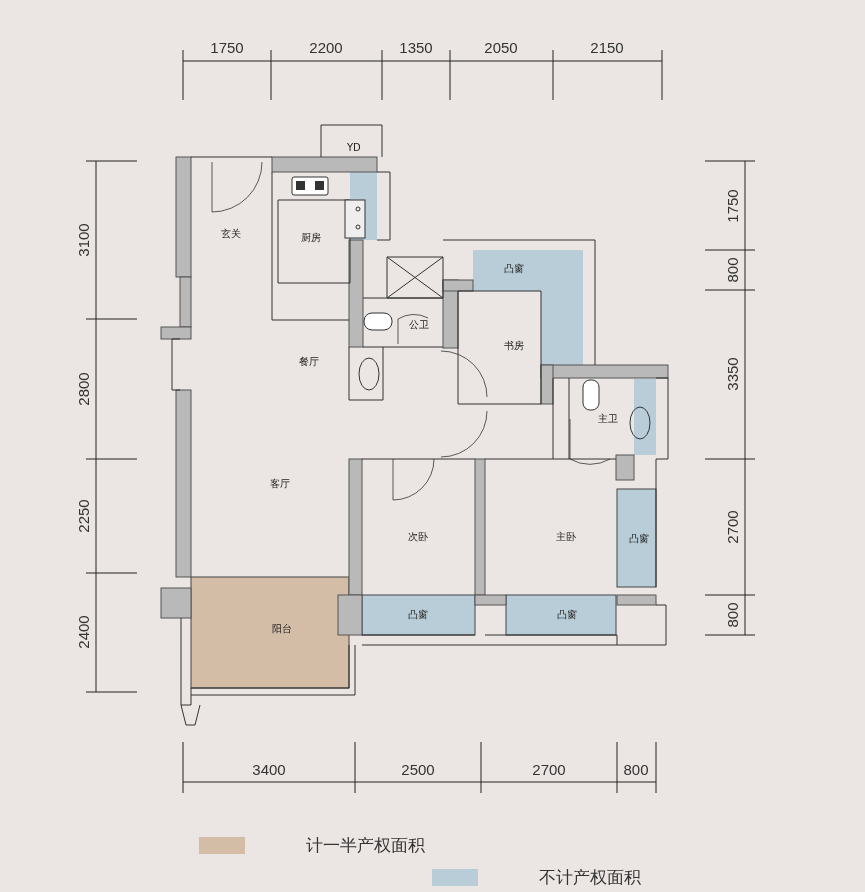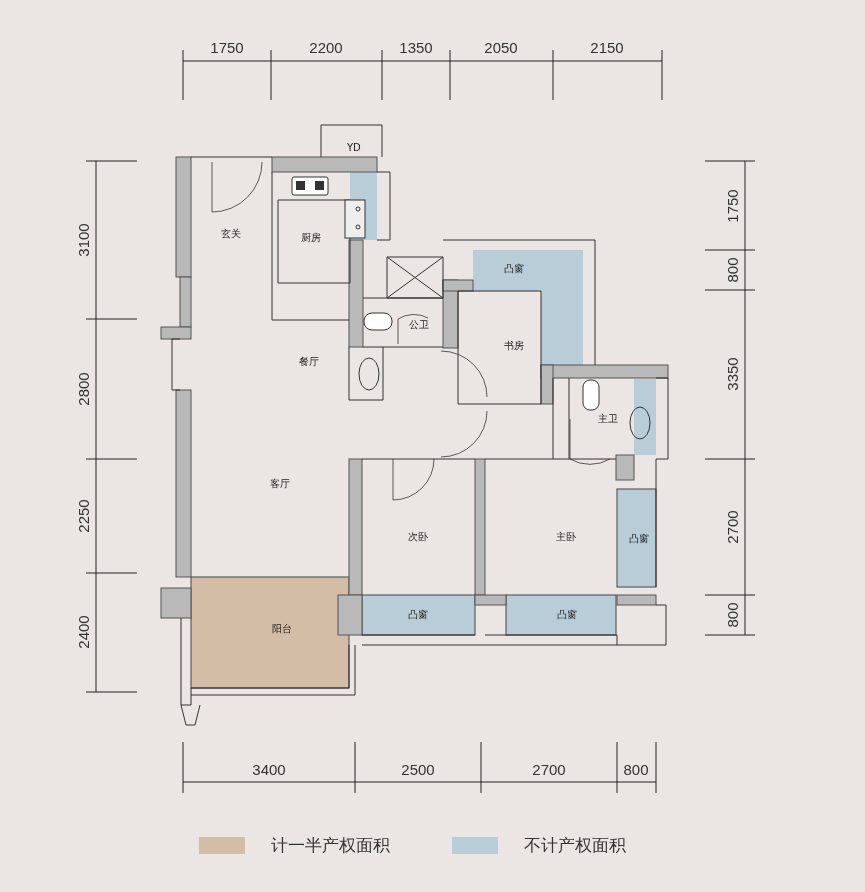--- a/index.html
+++ b/index.html
@@ -1,20 +1,20 @@
 <!DOCTYPE html>
 <html><head>
 <meta charset="utf-8">
 <style>
   html,body{margin:0;padding:0;}
   body{width:865px;height:892px;background:#ebe6e3;position:relative;overflow:hidden;font-family:"DejaVu Sans",sans-serif;}
   svg{position:absolute;left:0;top:0;}
   .dim{font-family:"Liberation Sans",sans-serif;font-size:15px;fill:#333;}
   .lbl{font-family:"DejaVu Sans",sans-serif;font-size:10px;fill:#222;}
-  .legend{position:absolute;top:834px;display:flex;align-items:center;font-size:17px;color:#333;}
+  .legend{position:absolute;top:834px;display:flex;align-items:center;font-size:17px;color:#333;gap:35px;}
   .sw{width:46px;height:17px;margin-right:26px;}
 </style>
 </head>
 <body>
 
 <svg width="865" height="892" viewBox="0 0 865 892">
 
   <g stroke="#222" stroke-width="1">
     <line x1="183" y1="61" x2="662" y2="61"></line>
     <line x1="183" y1="50" x2="183" y2="100"></line>
@@ -174,16 +174,16 @@
   <text class="lbl" x="566" y="540" text-anchor="middle">主卧</text>
   <text class="lbl" x="418" y="618" text-anchor="middle">凸窗</text>
   <text class="lbl" x="567" y="618" text-anchor="middle">凸窗</text>
   <text class="lbl" x="639" y="542" text-anchor="middle">凸窗</text>
 </svg>
 
 <div class="legend" style="left:199px;">
   <div class="sw" style="background:#d4bda6;"></div>
   <span>计一半产权面积</span>
 </div>
-<div class="legend" style="left:452px;">
+<div class="legend" style="left:432px;margin-top:32px;">
   <div class="sw" style="background:#b9cdd8;"></div>
   <span>不计产权面积</span>
 </div>
 
 </body></html>

